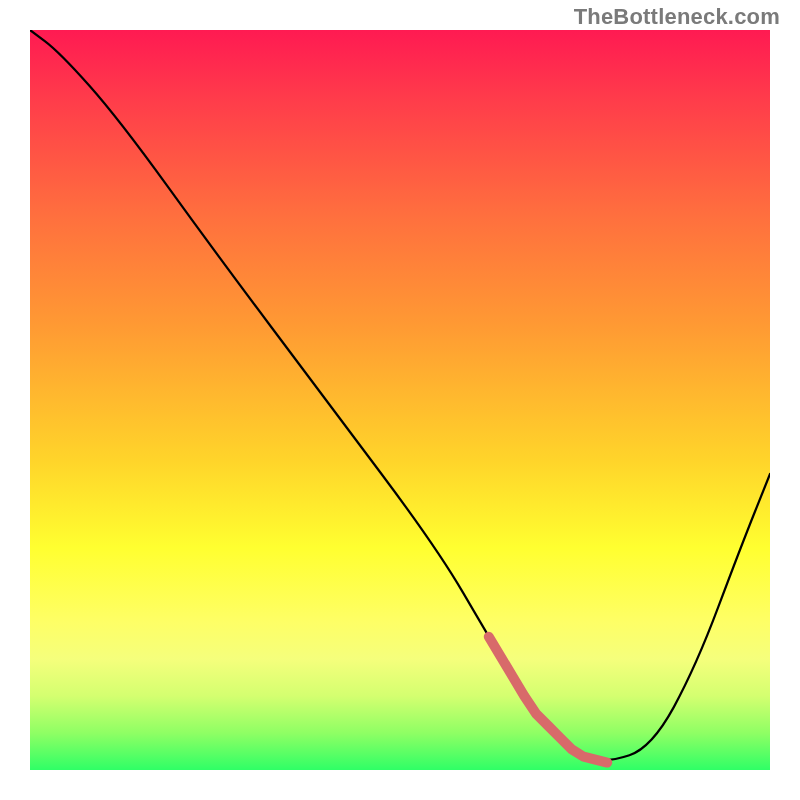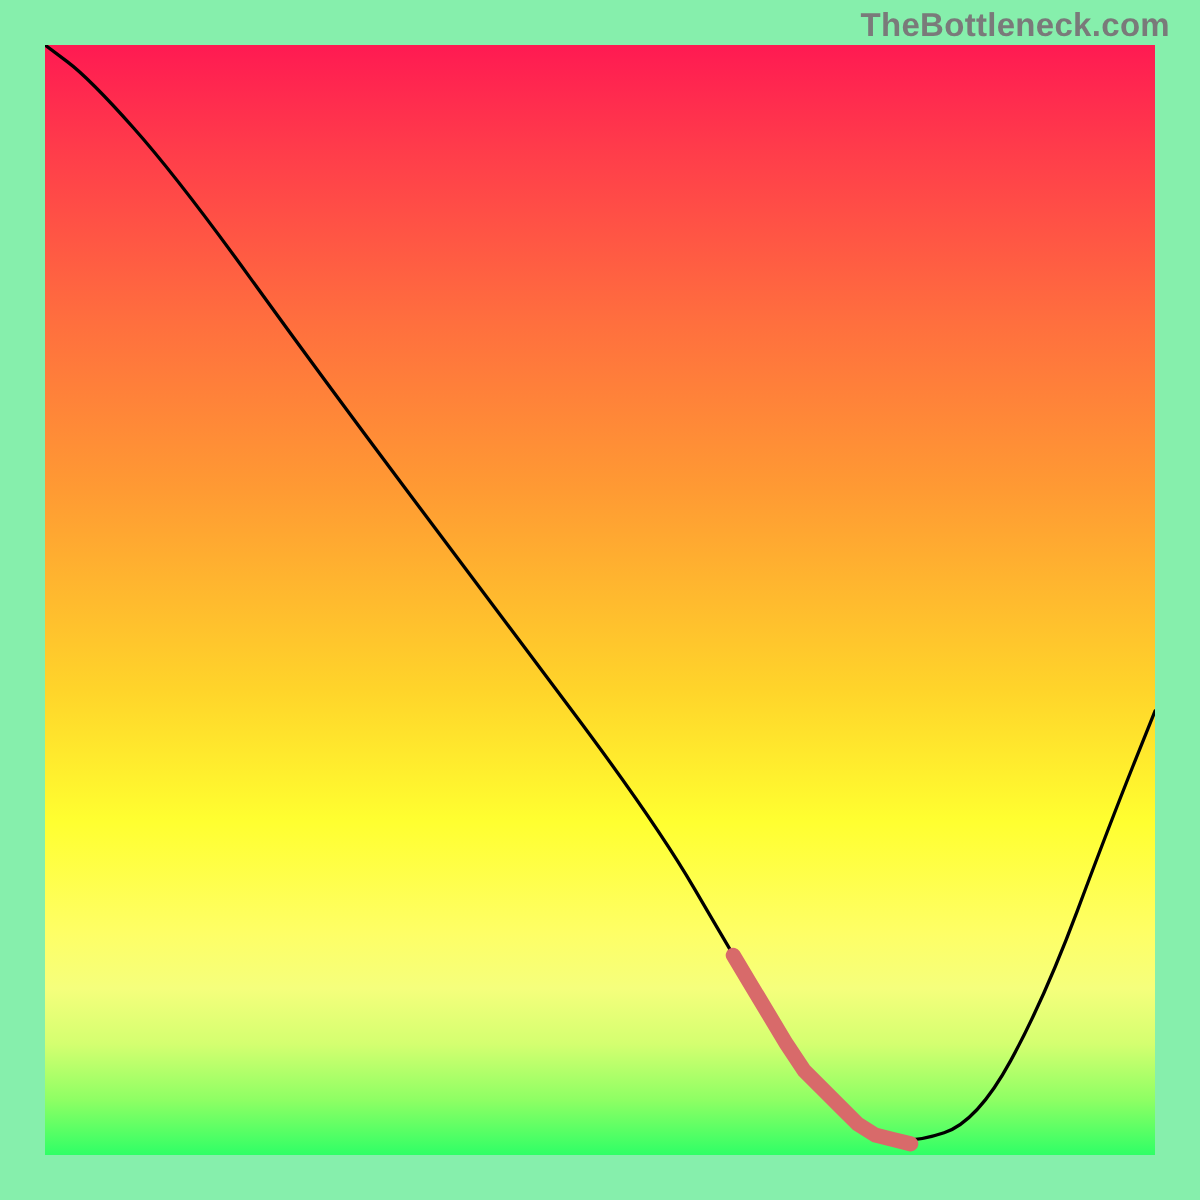--- a/index.html
+++ b/index.html
@@ -10,21 +10,21 @@
     background: #000;
     overflow: hidden;
     font-family: Arial, Helvetica, sans-serif;
   }
   .frame {
     position: absolute;
     top: 0;
     left: 0;
     width: 800px;
     height: 800px;
-    background: #86efac;
+    background: #ffffff;
   }
   .plot {
     position: absolute;
     top: 30px;
     left: 30px;
     width: 740px;
     height: 740px;
     background: linear-gradient(
       to bottom,
       #ff1a52 0%,

